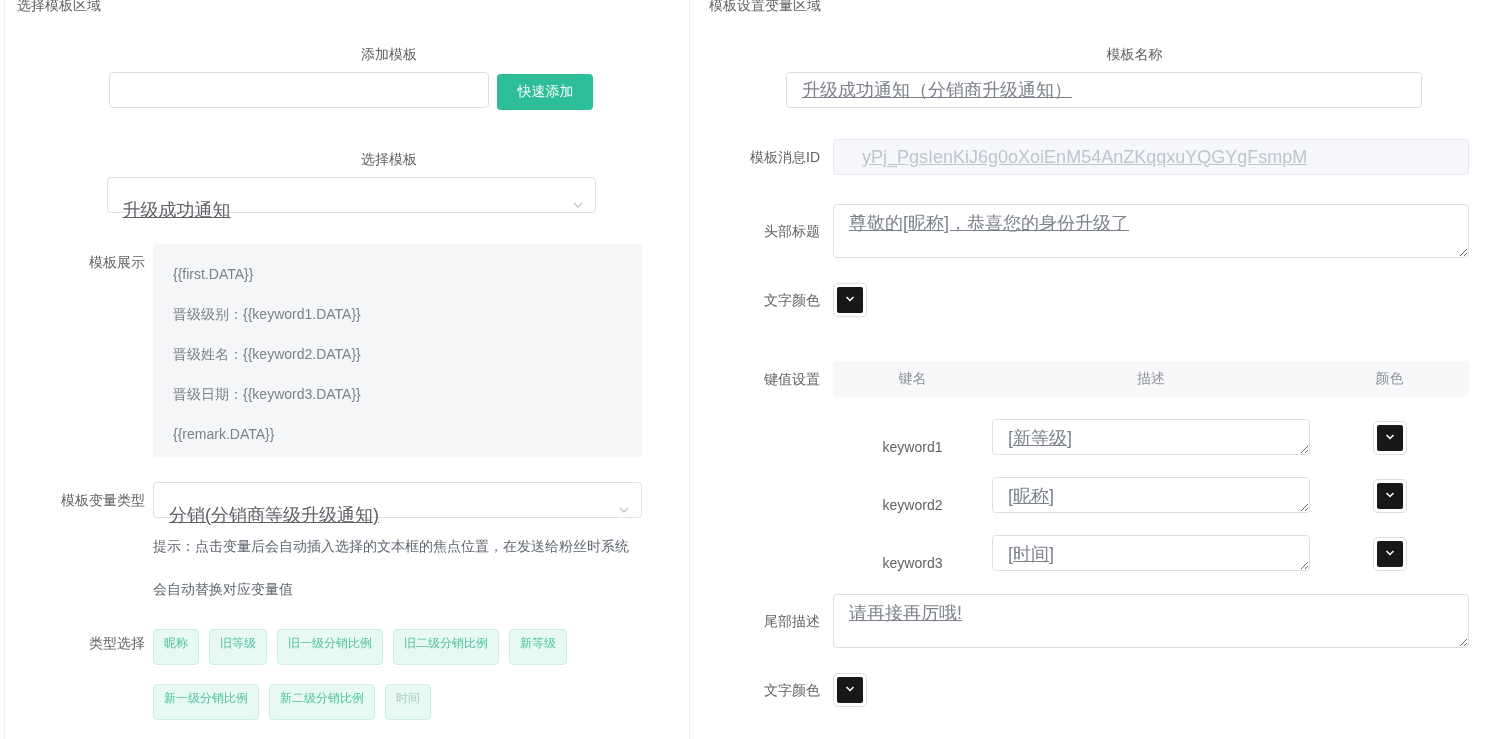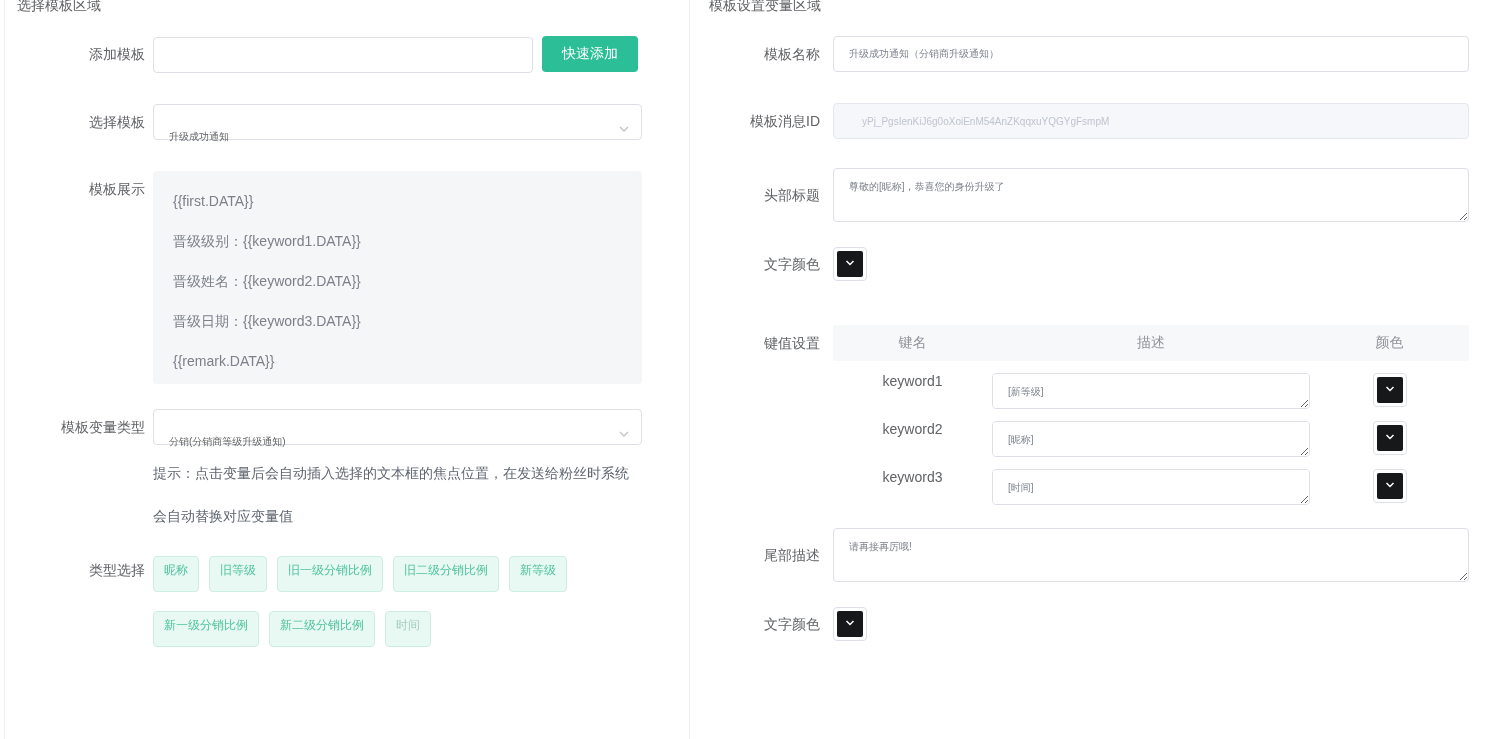--- a/index.html
+++ b/index.html
@@ -24,22 +24,22 @@
   .panel-right .lbl { width:130px; }
   .ctl { margin-left:8px; }
   .panel-right .ctl { margin-left:13px; }
   .lh36 { line-height:36px; }
   .lh28 { line-height:28px; }
   .lh34 { line-height:34px; }
   .lh54 { line-height:54px; }
 
   
   .el-input, .el-select, .el-textarea {
-    border:1px solid #dcdfe6; border-radius:4px; background:#fff; font-size:10px;
-    font-family:inherit; color:#7d828c; outline:none; }
+    border:1px solid #dcdfe6; border-radius:4px; background:#fff; font-size:18px;
+    font-family:inherit; color:#7d828c; outline:none;text-decoration:underline; }
   .el-input { height:36px; padding:0 15px; }
   .el-input.is-disabled { background:#f5f7fa; border-color:#e4e7ed; color:#bfc4cf;padding-left:28px; }
   .el-select { position:relative; height:36px; line-height:34px; padding:15px 30px 0 15px;
     color:#606266; cursor:pointer; }
   .sel-arrow { position:absolute; right:10px; top:11px; }
   .el-textarea { display:block; padding:8px 15px; line-height:20px; resize:both; }
 
   .btn-green { height:36px; padding:0 20px; margin-left:5px; border:none; border-radius:4px;
     background:#2cbe96; color:#fff; font-size:14px; font-family:inherit; cursor:pointer; }
 
@@ -65,27 +65,27 @@
   .color-btn .swatch { width:26px; height:26px; background:#17181a; border-radius:2px;
     display:flex; align-items:center; justify-content:center; }
 
   .kv-table { width:636px; }
   .kv-head { display:flex; align-items:center; height:36px; background:#f7f8fa;
     color:#909399; border-radius:2px; }
   .kv-col1 { width:159px; text-align:center; }
   .kv-col2 { width:318px; text-align:center; }
   .kv-col3 { width:159px; text-align:center; display:flex; align-items:center;
     justify-content:center; }
-  .kv-row { display:flex; align-items:flex-start; margin-top:12px; }
+  .kv-row { display:flex; align-items:flex-end; margin-top:22px; }
   .kv-row:first-of-type { margin-top:24px; }
   .kv-key { color:#606266; }
   .ta-kv { width:318px; height:36px; }
 
   
-  .mb22 { margin-bottom:22px; } .mb31 { margin-bottom:31px; } .mb29 { margin-bottom:29px; }
+  .mb22 { margin-bottom:22px; } .mb31 { margin-bottom:31px;flex-direction:column; } .mb29 { margin-bottom:29px; }
   .mb25 { margin-bottom:25px; } .mb44 { margin-bottom:44px; } .mb23 { margin-bottom:23px; }
   .mb18 { margin-bottom:18px; }
 </style>
 </head>
 <body>
 
 <div class="layout">
 
   <section class="panel-left">
     <h3 class="panel-title mb22">选择模板区域</h3>

